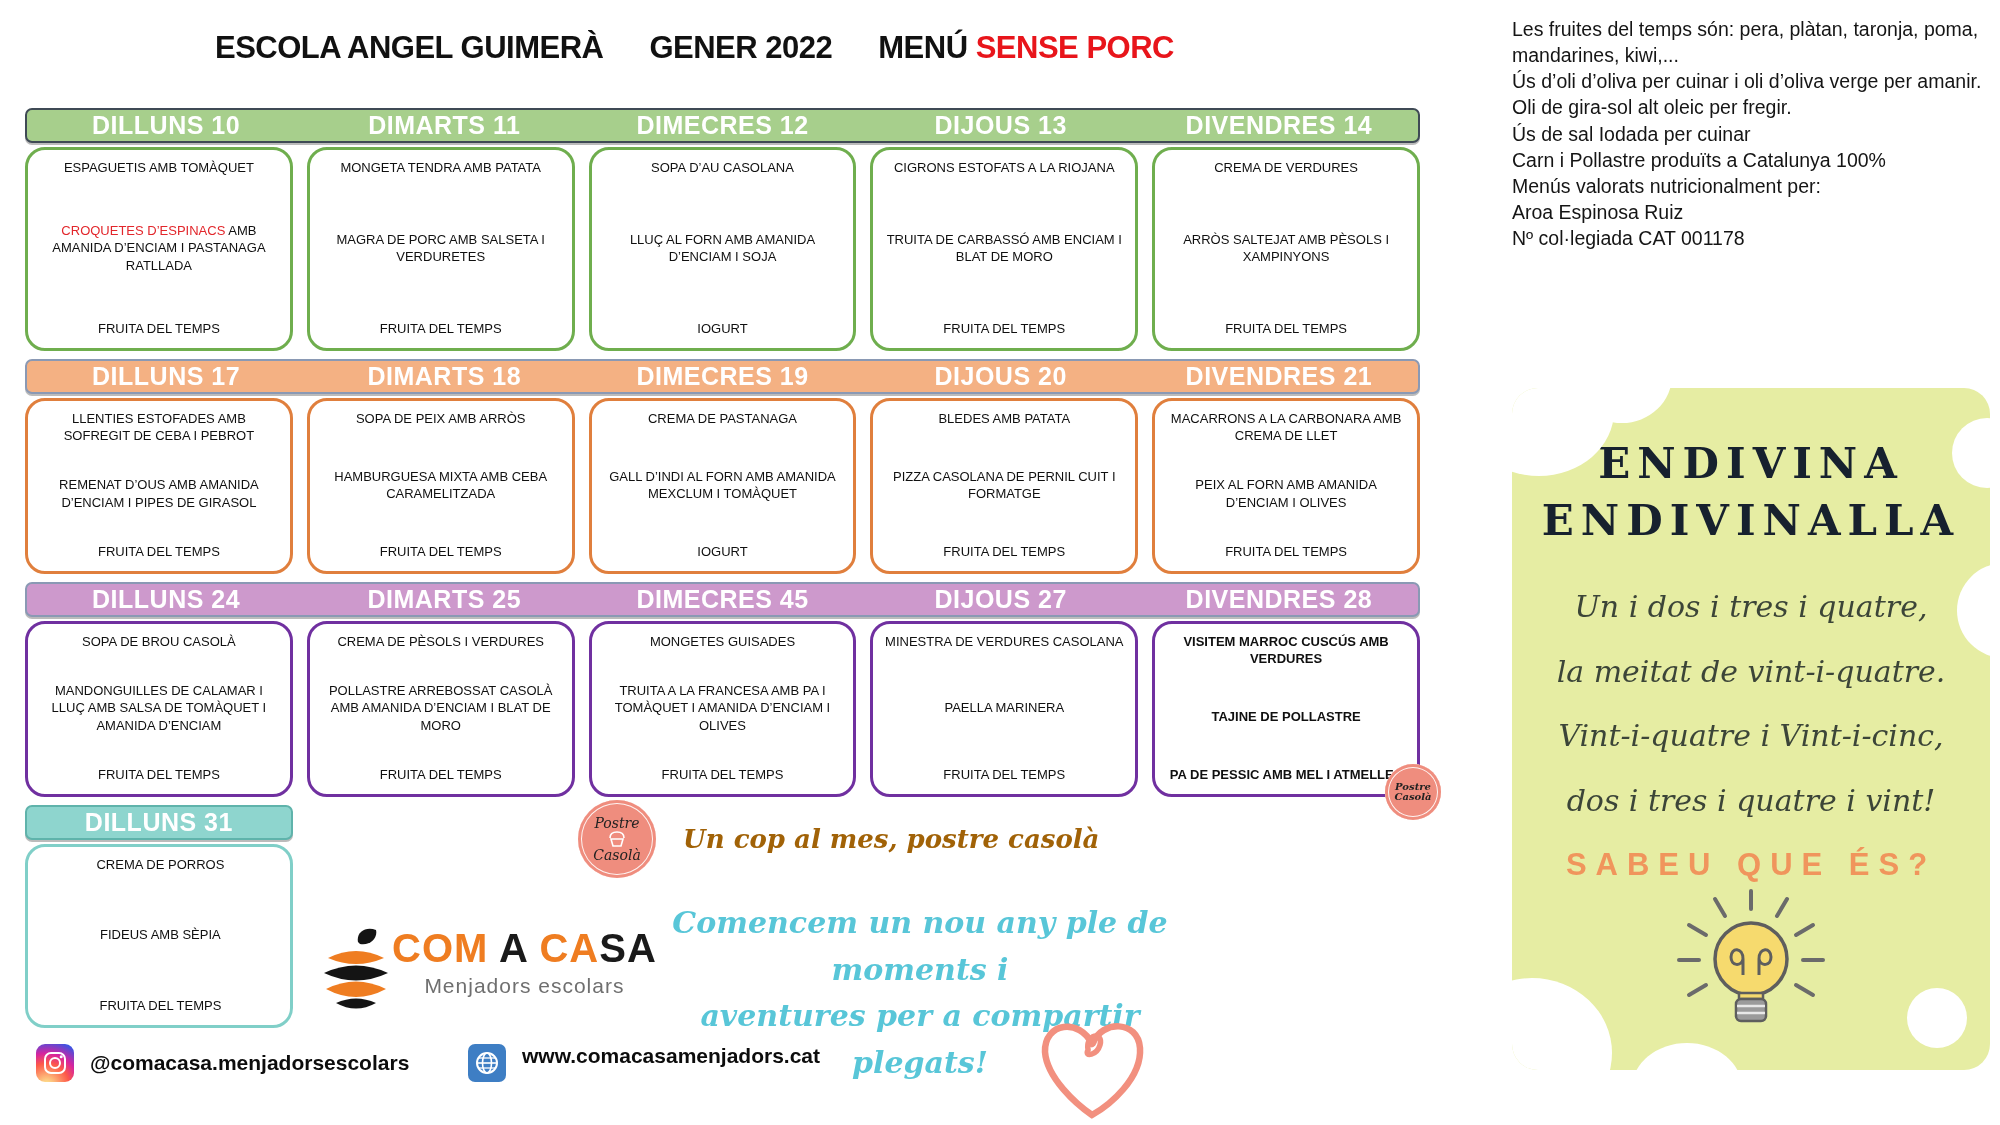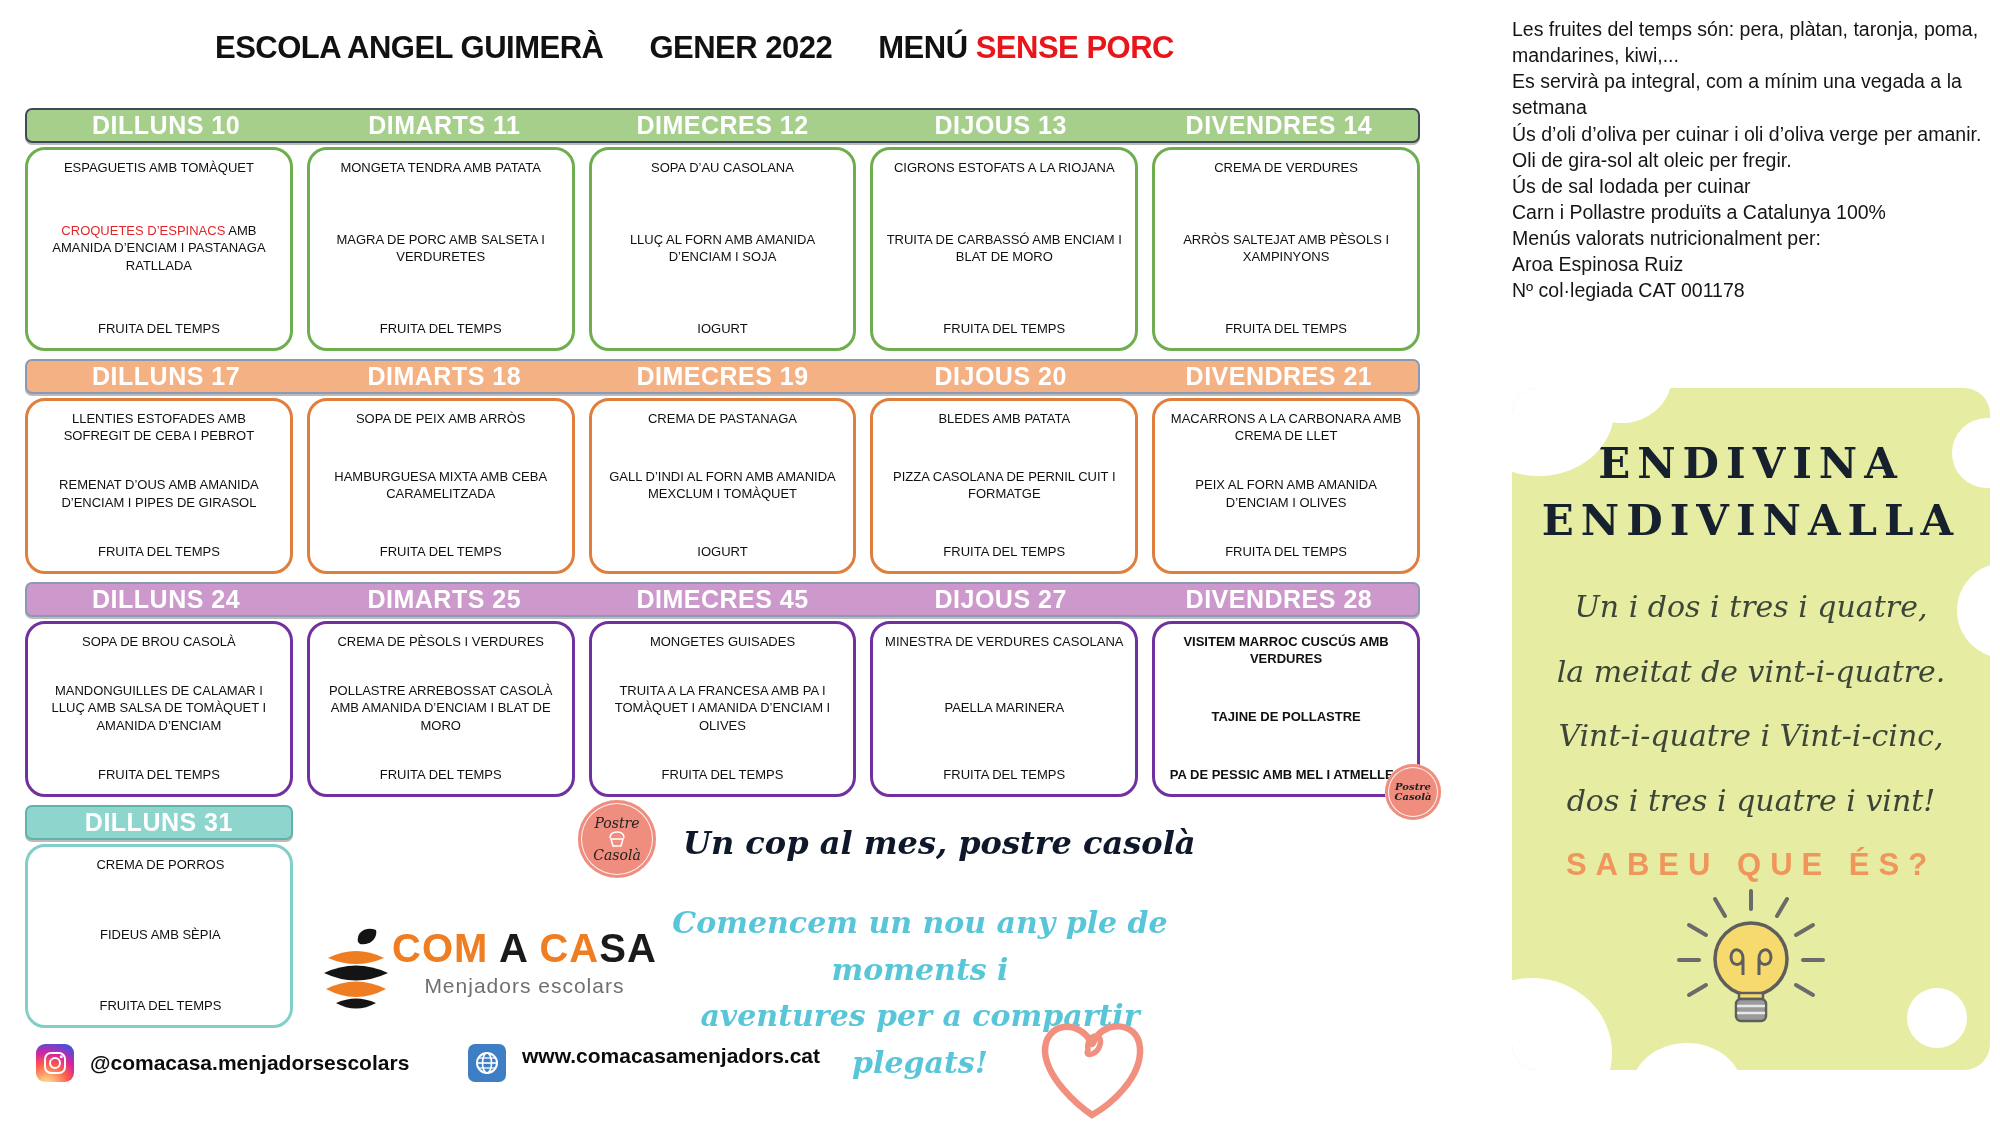--- a/index.html
+++ b/index.html
@@ -57,21 +57,21 @@
   .pc-badge .disc,.pc-badge-mini .disc{
     width:100%;height:100%;border-radius:50%;background:#ef8d7e;
     display:flex;flex-direction:column;align-items:center;justify-content:center;
     box-shadow:inset 0 0 0 3px #ef8d7e,inset 0 0 0 4px rgba(255,255,255,.9);}
   .pc-badge .t,.pc-badge-mini .t{
     font-family:"DejaVu Serif",serif;font-style:italic;color:#222;
     font-size:14px;line-height:1;}
   .pc-badge-mini{position:absolute;right:-24px;bottom:-26px;width:56px;height:56px;z-index:3;}
   .pc-badge-mini .t{font-size:10px;}
   .tagline{position:absolute;left:683px;top:824px;
-    font-size:32px;font-weight:bold;font-style:italic;color:#0f172a;
+    font-size:26px;font-weight:bold;font-style:italic;color:#a16207;
     font-family:"DejaVu Serif",serif;white-space:nowrap;}
   
   .logo{position:absolute;left:320px;top:928px;display:flex;align-items:flex-start;}
   .logo-text-main{font-size:40px;font-weight:bold;letter-spacing:1px;line-height:1;white-space:nowrap;}
   .logo-sub{color:#6f6f6f;font-size:21px;letter-spacing:1px;text-align:center;margin-top:6px;}
   
   .message{position:absolute;left:640px;top:900px;width:560px;text-align:center;
     color:#58c6d8;font-size:30px;font-weight:bold;font-style:italic;
     font-family:"DejaVu Serif",serif;line-height:1.55;}
   
@@ -219,21 +219,20 @@
           <div class="course">CREMA DE PORROS</div>
           <div class="course">FIDEUS AMB SÈPIA</div>
           <div class="course">FRUITA DEL TEMPS</div>
         </div>
       </div>
     </div>
   </div>
 
 <div class="notes">
   <div>Les fruites del temps són: pera, plàtan, taronja, poma, mandarines, kiwi,...</div>
-  <div>Es servirà pa integral, com a mínim una vegada a la setmana</div>
   <div>Ús d’oli d’oliva per cuinar i oli d’oliva verge per amanir. Oli de gira-sol alt oleic per fregir.</div>
   <div>Ús de sal Iodada per cuinar</div>
   <div>Carn i Pollastre produïts a Catalunya 100%</div>
   <div>Menús valorats nutricionalment per:</div>
   <div>Aroa Espinosa Ruiz</div>
   <div>Nº col·legiada CAT 001178</div>
 </div>
 
 <div class="blob">
   <div class="spot" style="left:-48px;top:-42px;width:150px;height:130px;"></div>

